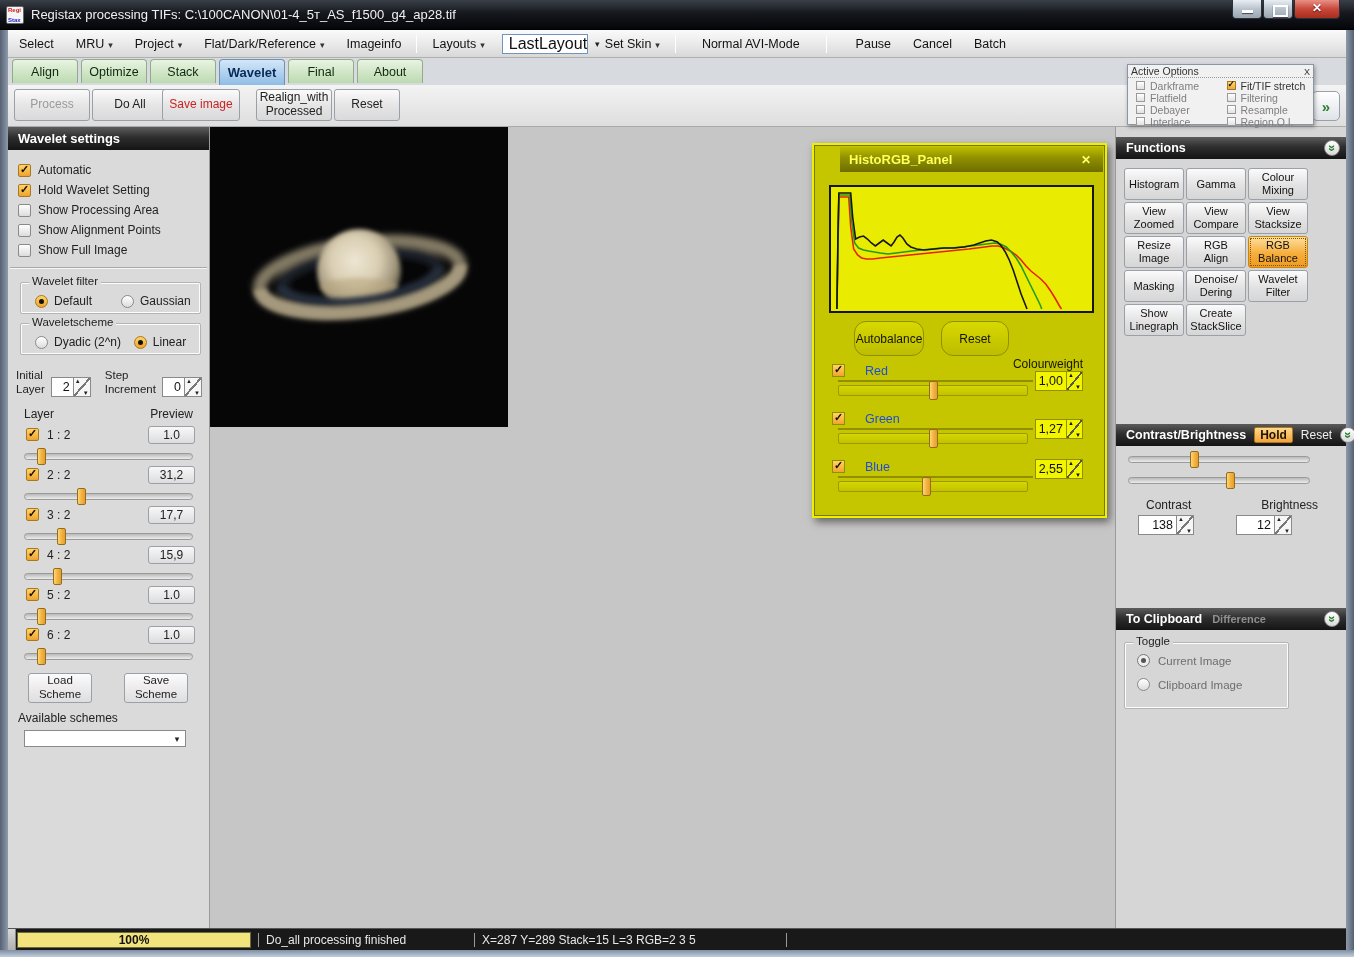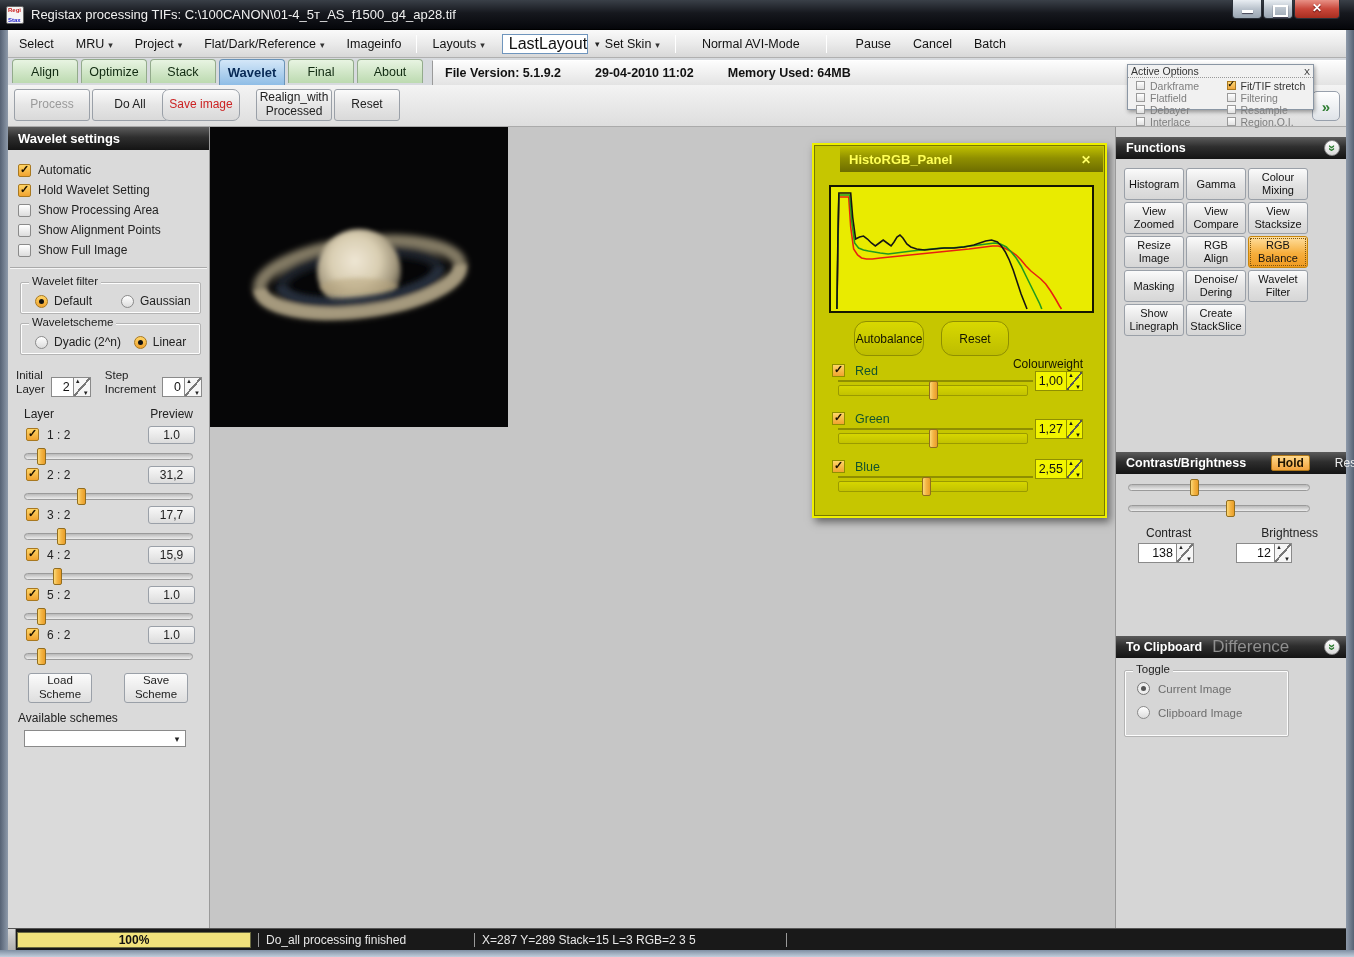--- a/index.html
+++ b/index.html
@@ -62,27 +62,27 @@
     background:linear-gradient(#fdfdfd,#e3e3e3); border-left:1px solid #9a9a9a; border-top:1px solid #fff;
     display:flex; align-items:center; gap:34px; padding-left:12px; font-size:12.5px; color:#111; font-weight:bold; }
 
   
   .toolbar { position:absolute; left:0; top:55px; width:100%; height:42px;
     background:linear-gradient(#f3f3f3,#dedede); border-bottom:1px solid #aaa; }
   .tb-btn { position:absolute; top:4px; height:32px; border:1px solid #9aa0a8; border-radius:3px;
     background:linear-gradient(#fbfbfb,#e6e6e6 50%,#d9d9d9);
     display:flex; align-items:center; justify-content:center; font-size:12px; color:#222; text-align:center; line-height:1.15; }
   .tb-btn.disabled { color:#9a9a9a; }
-  .tb-btn.red { color:#cc2222;border-radius:7px; }
+  .tb-btn.red { color:#cc2222; }
   .more-btn { position:absolute; right:6px; top:6px; width:28px; height:30px; border:1px solid #98a0ac; border-radius:5px;
     background:linear-gradient(#ffffff,#dfe3e8); display:flex; align-items:center; justify-content:center; }
   .more-btn::after { content:"»"; color:#2e7d32; font-weight:bold; font-size:15px; }
 
   
-  .active-options { position:absolute; left:1119px; top:34px; width:187px; height:46px; z-index:9;
+  .active-options { position:absolute; left:1119px; top:34px; width:187px; height:61px; z-index:9;
     background:#f1f1f1; border:1px solid #8a96a4; box-shadow:1px 2px 4px rgba(0,0,0,.35); font-size:10.5px; color:#7e7e7e; }
   .ao-title { display:flex; justify-content:space-between; align-items:center; height:13px;
     border-bottom:1px dotted #999; padding:0 3px; color:#333; }
   .ao-close::after { content:"X"; font-size:9px; color:#333; }
   .ao-cols { display:flex; padding:2px 2px; }
   .ao-col { flex:1; }
   .ao-row { display:flex; align-items:center; gap:5px; height:11px; margin:0 0 1px 6px; }
   .ao-cb { width:9px; height:9px; border:1px solid #9a9a9a; background:linear-gradient(#fff,#e2e2e2); }
   .ao-cb.on { background:linear-gradient(#ffd977,#f0a73c); border-color:#a87820; position:relative; }
   .ao-cb.on::after { content:"✓"; position:absolute; top:-3px; left:0; font-size:9px; font-weight:bold; color:#1a1000; }
@@ -153,21 +153,21 @@
     display:flex; align-items:center; padding:0 9px; color:#ffff55; font-weight:bold; font-size:13px; }
   .histo-close { margin-left:auto; width:16px; text-align:center; }
   .histo-close::after { content:"✕"; color:#ffff66; font-weight:bold; font-size:12px; }
   .hist-frame { position:absolute; left:15px; top:40px; width:265px; height:128px;
     background:#e9eb00; border:2px solid #161600; }
   .ybtn { position:absolute; height:35px; border:1px solid #8f8f00; border-radius:12px;
     background:linear-gradient(#d8d800,#bdbd00); color:#151500; font-size:12px;
     display:flex; align-items:center; justify-content:center; }
   .cw-label { position:absolute; right:22px; top:212px; font-size:12px; color:#151500; }
   .ch-row { position:absolute; left:0; width:100%; }
-  .ch-name { display:flex; align-items:center; gap:10px; margin-left:18px; font-size:12.5px; color:#14532d; height:15px; }
+  .ch-name { display:flex; align-items:center; gap:20px; margin-left:18px; font-size:12.5px; color:#1d4ed8; height:15px; }
   .ycb { width:13px; height:13px; border:1px solid #8f8f00; background:linear-gradient(#ffd567,#f0a32f); position:relative; }
   .ycb::after { content:"✓"; position:absolute; top:-2px; left:1px; font-size:11px; font-weight:bold; color:#1a1000; }
   .ch-thin { position:absolute; left:24px; width:195px; height:2px; background:#8f8f00; }
   .ch-track { position:absolute; left:24px; width:190px; height:11px; border:1px solid #9a9a00; border-radius:2px;
     background:linear-gradient(#d6d600,#c2c200); }
   .ch-track .thumb { top:-5px; height:19px; }
   .yspin { position:absolute; right:22px; width:48px; display:flex; border:1px solid #8f8f00; background:#f2f400; height:20px; }
   .yspin .val { flex:1; text-align:right; padding:2px 3px 0 0; font-size:12.5px; color:#111; }
   .yspin .arr { width:16px; position:relative; border-left:1px solid #8f8f00;
     background:linear-gradient(to bottom right,#f2f400 46%,#555 46%,#555 54%,#f2f400 54%); }
@@ -180,34 +180,34 @@
   .sec-header { height:22px; display:flex; align-items:center; padding:0 6px 0 10px; font-size:12.5px; }
   .sec-header .chev { margin-left:auto; }
   .fn-header { margin-top:10px; }
   .fn-grid { display:grid; grid-template-columns:repeat(3,60px); gap:2px; margin:9px 0 0 8px; }
   .fn-btn { height:32px; border:1px solid #9aa0a8; border-radius:3px;
     background:linear-gradient(#fbfbfb,#e2e2e2 55%,#d6d6d6);
     display:flex; align-items:center; justify-content:center; text-align:center;
     font-size:11px; line-height:1.15; color:#111; }
   .fn-btn.active { background:linear-gradient(#ffdf9e,#f6ae3c 55%,#ef9a20); border:1px solid #c8860a;
     outline:1px dotted #7a5510; outline-offset:-3px; }
-  .cb-header { margin-top:116px; gap:25px; }
+  .cb-header { margin-top:88px; gap:8px; }
   .hold-btn { background:linear-gradient(#ffd98c,#f2a33c); border:1px solid #b07818; border-radius:2px;
     color:#201400; font-size:12px; font-weight:bold; padding:0 5px; height:16px; display:flex; align-items:center; }
   .reset-lbl { color:#f0f0f0; font-weight:normal; font-size:12px; }
   .rp-slider { margin:10px 36px 0 12px; }
   .rp-slider.second { margin-top:14px; }
   .cbv-labels { display:flex; margin-top:14px; font-size:12px; color:#222; }
   .cbv-labels .l1 { margin-left:30px; } .cbv-labels .l2 { margin-left:70px; }
   .cbv-spins { display:flex; margin-top:3px; }
   .cbv-spins .spin { width:56px; }
   .cbv-spins .s1 { margin-left:22px; } .cbv-spins .s2 { margin-left:42px; }
   .clip-header { margin-top:73px; justify-content:flex-end; gap:10px; }
   .clip-header .title { font-size:12.5px; }
-  .clip-header .diff { color:#8f8f8f; font-weight:normal; font-size:17px; }
+  .clip-header .diff { color:#8f8f8f; font-weight:bold; font-size:11px; }
   .toggle-box { margin:12px 0 0 8px; width:165px; height:67px; background:#d6d6d6; }
   .toggle-box .glabel { background:#d6d6d6; }
   .tg-row { display:flex; align-items:center; gap:8px; margin:11px 0 0 12px; color:#6e6e6e; font-size:11.5px; }
 
   
   .statusbar { position:absolute; left:0; bottom:0; width:100%; height:22px; background:#191919;
     border-top:1px solid #555; display:flex; align-items:center; color:#e8e8e8; font-size:12px; }
   .grip { width:8px; height:100%; background:linear-gradient(#d8d8d8,#b0b0b0); border-right:1px solid #888; }
   .progress { width:234px; height:16px; margin-left:1px; border:1px solid #6a6a40; background:#f2e37c;
     display:flex; align-items:center; justify-content:center; color:#111; font-weight:bold; font-size:12px; }
@@ -274,25 +274,20 @@
       </div>
     <div class="menu-item">
         <span>Cancel</span>
       </div>
     <div class="menu-item">
         <span>Batch</span>
       </div>
   </div>
 
   <div class="tabrow">
-    <div class="fileinfo">
-      <span>File Version: 5.1.9.2</span>
-      <span>29-04-2010 11:02</span>
-      <span>Memory Used: 64MB</span>
-    </div>
     <div class="tabs">
       <div class="tab">Align</div>
       <div class="tab">Optimize</div>
       <div class="tab">Stack</div>
       <div class="tab active">Wavelet</div>
       <div class="tab">Final</div>
       <div class="tab">About</div>
     </div>
   </div>
 

